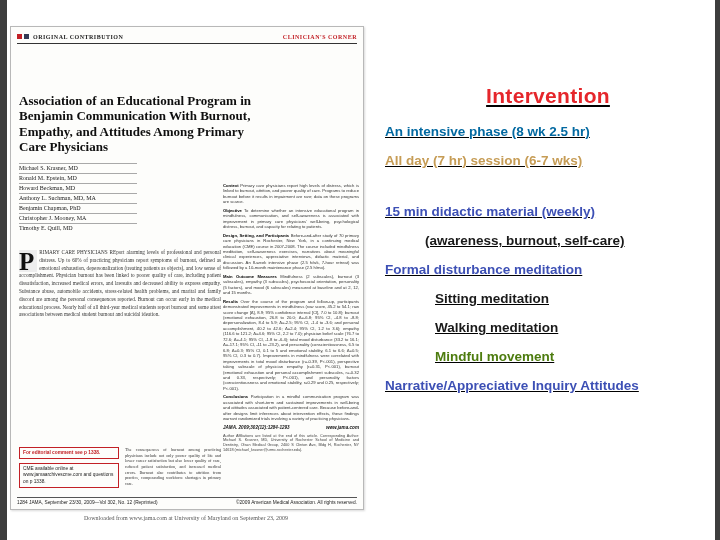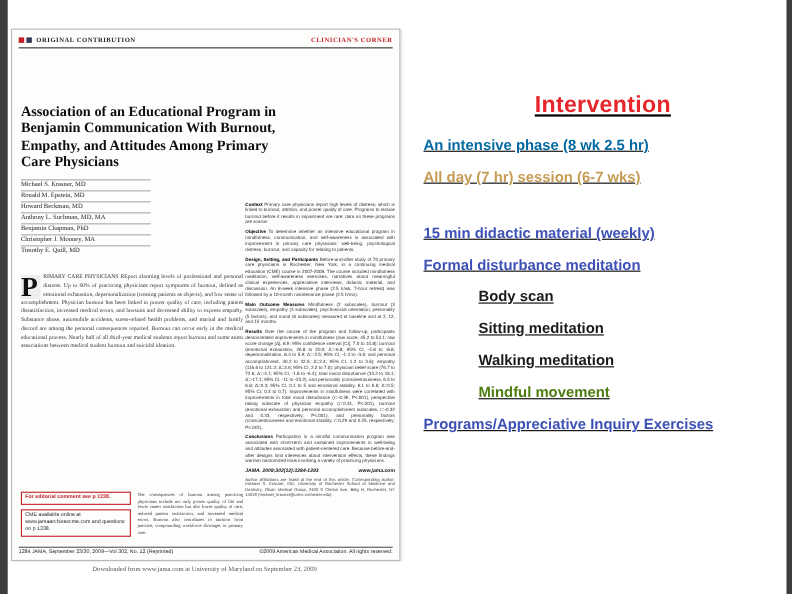--- a/index.html
+++ b/index.html
@@ -146,19 +146,19 @@
 </div>
 
 <div class="download-note">Downloaded from www.jama.com at University of Maryland on September 23, 2009</div>
 
 <div class="content">
   <div class="slide-title" style="color: rgb(229, 38, 43);">Intervention</div>
 
   <div class="item" style="color: #0369a1;">An intensive phase (8 wk 2.5 hr)</div>
   <div class="item" style="color: rgb(198, 156, 85);">All day (7 hr) session (6-7 wks)</div>
   <div class="item gap-top" style="color: rgb(61, 80, 181);">15 min didactic material (weekly)</div>
+  <div class="item indent1" style="color: rgb(26, 26, 26);">(awareness, burnout, self-care)</div>
   <div class="item" style="color: rgb(61, 80, 181);">Formal disturbance meditation</div>
-  <div class="item indent2" style="color: rgb(26, 26, 26);">Body scan</div>
   <div class="item indent2" style="color: rgb(26, 26, 26);">Sitting meditation</div>
   <div class="item indent2" style="color: rgb(26, 26, 26);">Walking meditation</div>
   <div class="item indent2" style="color: #4d7c0f;">Mindful movement</div>
-  <div class="item" style="color: rgb(61, 80, 181);">Programs/Appreciative Inquiry Exercises</div>
+  <div class="item" style="color: rgb(61, 80, 181);">Narrative/Appreciative Inquiry Attitudes</div>
 </div>
 
 </body></html>

